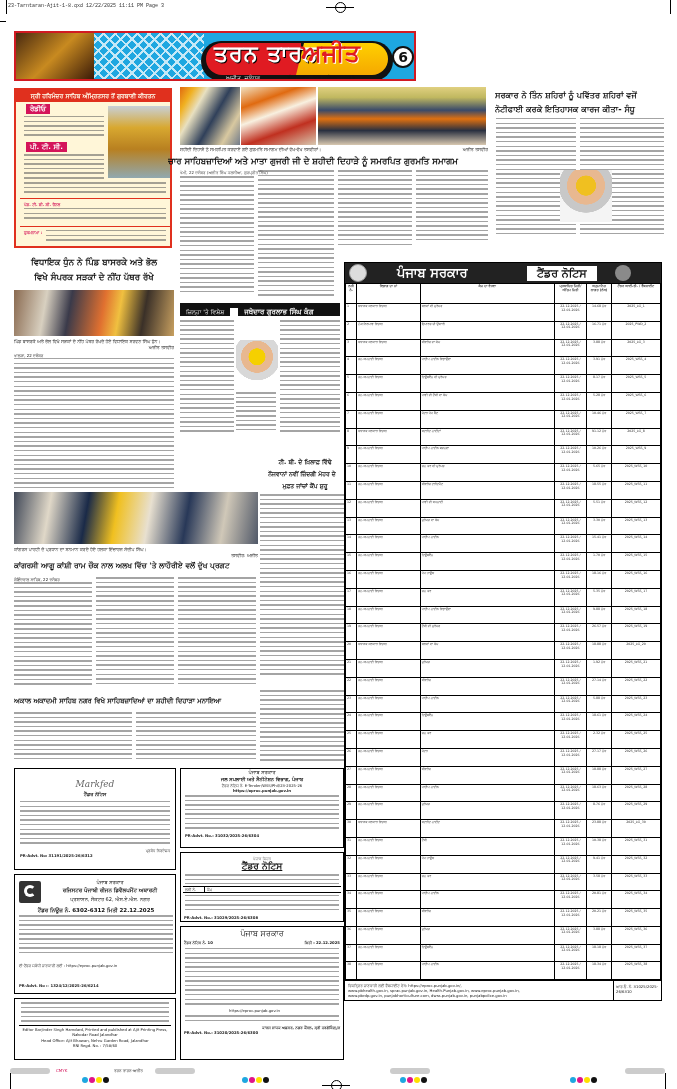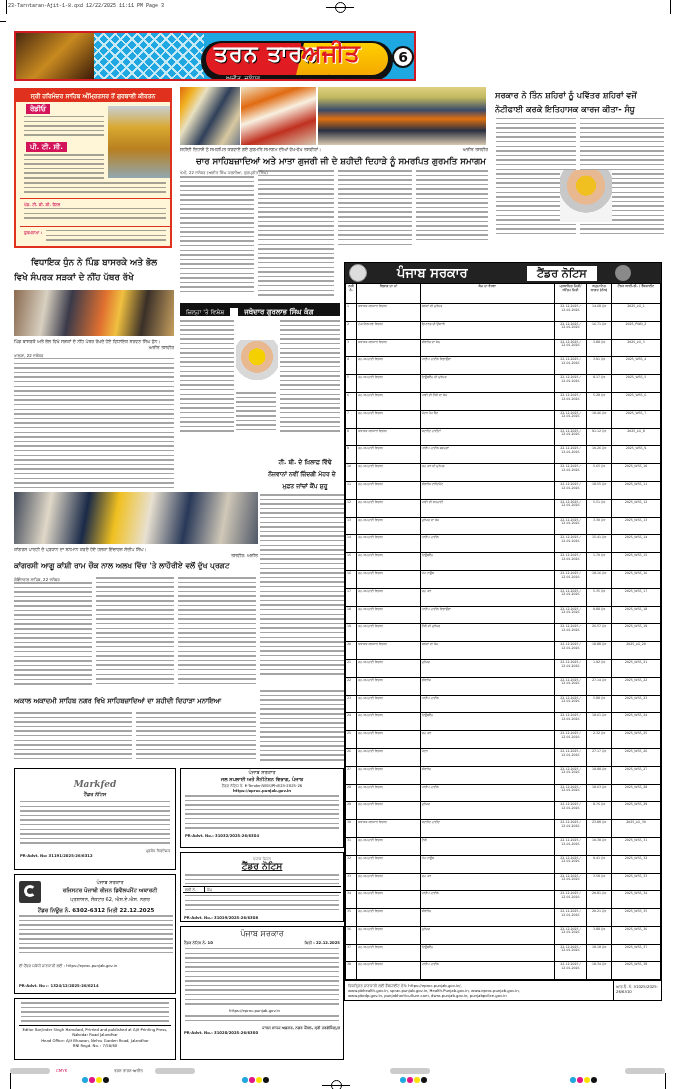--- a/index.html
+++ b/index.html
@@ -90,34 +90,34 @@
   <div class="abs" style="left:4px;top:136px;width:150px;height:1px;background:#e0301e"></div>
   <div class="abs" style="left:8px;top:140px;font-size:4px;color:#d4145a;font-weight:bold">ਹੁਕਮਨਾਮਾ :</div>
   <div class="abs lines" style="left:30px;top:140px;width:120px;height:14px"></div>
 </div>
 
 <div class="abs photo p2" style="left:180px;top:87px;width:60px;height:58px"></div>
 <div class="abs photo p2" style="left:241px;top:87px;width:75px;height:58px;background:linear-gradient(160deg,#f0e0c0,#e06a10 25%,#f8f0e0 45%,#c03020 70%,#d8c8b0)"></div>
 <div class="abs photo p3" style="left:318px;top:87px;width:168px;height:58px;background:linear-gradient(180deg,#e0d080 0,#c0b860 18%,#3a4a6a 40%,#e07010 55%,#2a3040 75%,#d8c8b0)"></div>
 <div class="abs cap" style="left:180px;top:147px;width:250px">ਸ਼ਹੀਦੀ ਦਿਹਾੜੇ ਨੂੰ ਸਮਰਪਿਤ ਕਰਵਾਏ ਗਏ ਗੁਰਮਤਿ ਸਮਾਗਮ ਦੀਆਂ ਵੱਖ-ਵੱਖ ਤਸਵੀਰਾਂ।</div>
 <div class="abs cap" style="left:452px;top:147px;width:36px;text-align:right">ਅਜੀਤ ਤਸਵੀਰ</div>
-<div class="abs hl" style="left:196px;top:156px;width:308px;font-size:8.6px">ਚਾਰ ਸਾਹਿਬਜ਼ਾਦਿਆਂ ਅਤੇ ਮਾਤਾ ਗੁਜਰੀ ਜੀ ਦੇ ਸ਼ਹੀਦੀ ਦਿਹਾੜੇ ਨੂੰ ਸਮਰਪਿਤ ਗੁਰਮਤਿ ਸਮਾਗਮ</div>
+<div class="abs hl" style="left:168px;top:156px;width:308px;font-size:8.6px">ਚਾਰ ਸਾਹਿਬਜ਼ਾਦਿਆਂ ਅਤੇ ਮਾਤਾ ਗੁਜਰੀ ਜੀ ਦੇ ਸ਼ਹੀਦੀ ਦਿਹਾੜੇ ਨੂੰ ਸਮਰਪਿਤ ਗੁਰਮਤਿ ਸਮਾਗਮ</div>
 <div class="abs" style="left:180px;top:170px;font-size:4px;color:#333;white-space:nowrap">ਖੇਮੀ, 22 ਦਸੰਬਰ (ਅਜੀਤ ਸਿੰਘ ਕਲਸੀਆ, ਗੁਰਪ੍ਰੀਤ ਸਿੰਘ)</div>
 <div class="abs lines" style="left:180px;top:176px;width:74px;height:120px"></div>
 <div class="abs lines" style="left:258px;top:170px;width:76px;height:126px"></div>
 <div class="abs lines" style="left:338px;top:170px;width:74px;height:78px"></div>
 <div class="abs lines" style="left:416px;top:170px;width:72px;height:72px"></div>
 
 <div class="abs hl" style="left:495px;top:88px;width:172px;font-size:8.2px;white-space:normal;line-height:14px">ਸਰਕਾਰ ਨੇ ਤਿੰਨ ਸ਼ਹਿਰਾਂ ਨੂੰ ਪਵਿੱਤਰ ਸ਼ਹਿਰਾਂ ਵਜੋਂ ਨੋਟੀਫਾਈ ਕਰਕੇ ਇਤਿਹਾਸਕ ਕਾਰਜ ਕੀਤਾ- ਸੰਧੂ</div>
 <div class="abs lines" style="left:496px;top:118px;width:80px;height:118px"></div>
 <div class="abs lines" style="left:580px;top:118px;width:84px;height:118px"></div>
 <div class="abs photo" style="left:560px;top:170px;width:52px;height:52px;background:radial-gradient(circle at 50% 30%,#f0c020 0 22%,#e8b890 23% 42%,#c8c8c8 43% 60%,#f4f4f4 61%)"></div>
 
 <div class="abs hl" style="left:14px;top:257px;width:160px;font-size:8.6px;text-align:center">ਵਿਧਾਇਕ ਧੁੰਨ ਨੇ ਪਿੰਡ ਬਾਸਰਕੇ ਅਤੇ ਭੋਲ</div>
-<div class="abs hl" style="left:14px;top:272px;width:160px;font-size:8.6px;">ਵਿਖੇ ਸੰਪਰਕ ਸੜਕਾਂ ਦੇ ਨੀਂਹ ਪੱਥਰ ਰੱਖੇ</div>
+<div class="abs hl" style="left:14px;top:272px;width:160px;font-size:8.6px;text-align:center">ਵਿਖੇ ਸੰਪਰਕ ਸੜਕਾਂ ਦੇ ਨੀਂਹ ਪੱਥਰ ਰੱਖੇ</div>
 <div class="abs photo p3" style="left:14px;top:290px;width:160px;height:46px;background:linear-gradient(100deg,#8a6a50,#d8d0c0 20%,#3a3a4a 35%,#e07030 55%,#f0c040 65%,#3a3028 80%,#c8a060)"></div>
 <div class="abs cap" style="left:14px;top:339px;width:160px">ਪਿੰਡ ਬਾਸਰਕੇ ਅਤੇ ਭੋਲ ਵਿਖੇ ਸੜਕਾਂ ਦੇ ਨੀਂਹ ਪੱਥਰ ਰੱਖਦੇ ਹੋਏ ਵਿਧਾਇਕ ਸਰਵਣ ਸਿੰਘ ਧੁੰਨ।</div>
 <div class="abs cap" style="left:142px;top:345px;width:32px;text-align:right">ਅਜੀਤ ਤਸਵੀਰ</div>
 <div class="abs" style="left:14px;top:353px;font-size:4px;white-space:nowrap">ਖਾਲੜਾ, 22 ਦਸੰਬਰ</div>
 <div class="abs lines" style="left:14px;top:358px;width:160px;height:132px"></div>
 
 <div class="abs" style="left:180px;top:303px;width:160px;height:13px;background:#111;display:flex;align-items:flex-end">
   <span style="color:#fff;font-size:6px;padding:0 6px;border-right:8px solid #fff">ਜ਼ਿਲ੍ਹਾ 'ਤੇ ਵਿਸ਼ੇਸ਼</span>
   <span style="color:#fff;font-size:7px;font-weight:bold;padding-left:6px;white-space:nowrap">ਜਥੇਦਾਰ ਗੁਰਲਾਭ ਸਿੰਘ ਕੰਗ</span>
 </div>
@@ -140,21 +140,21 @@
 <div class="abs lines" style="left:14px;top:582px;width:78px;height:104px"></div>
 <div class="abs lines" style="left:96px;top:577px;width:78px;height:109px"></div>
 <div class="abs lines" style="left:178px;top:577px;width:78px;height:109px"></div>
 
 <div class="abs hl" style="left:14px;top:697px;width:244px;font-size:6.8px">ਅਕਾਲ ਅਕਾਦਮੀ ਸਾਹਿਬ ਨਗਰ ਵਿਖੇ ਸਾਹਿਬਜ਼ਾਦਿਆਂ ਦਾ ਸ਼ਹੀਦੀ ਦਿਹਾੜਾ ਮਨਾਇਆ</div>
 <div class="abs lines" style="left:14px;top:712px;width:118px;height:50px"></div>
 <div class="abs lines" style="left:136px;top:712px;width:120px;height:50px"></div>
 <div class="abs lines" style="left:260px;top:690px;width:84px;height:72px"></div>
 
 <div class="abs ad" style="left:14px;top:768px;width:162px;height:102px">
-  <div style="text-align:center;font-size:9px;font-style:italic;font-weight:bold;color:#666;margin-top:10px;font-family:'DejaVu Serif',serif">Markfed</div>
+  <div style="text-align:center;font-size:9px;font-style:italic;font-weight:normal;color:#666;margin-top:10px;font-family:'DejaVu Serif',serif">Markfed</div>
   <div class="adt" style="margin-top:2px">ਟੈਂਡਰ ਨੋਟਿਸ</div>
   <div class="lines" style="margin:3px 5px;height:44px"></div>
   <div class="adtxt" style="text-align:right;padding-right:5px">ਪ੍ਰਬੰਧ ਨਿਰਦੇਸ਼ਕ</div>
   <div class="adtxt" style="padding-left:5px;font-weight:bold">PR-Advt. No: 31191/2025-26/6312</div>
 </div>
 
 <div class="abs ad" style="left:180px;top:768px;width:164px;height:80px">
   <div class="adt" style="font-weight:normal">ਪੰਜਾਬ ਸਰਕਾਰ</div>
   <div class="adt">ਜਲ ਸਪਲਾਈ ਅਤੇ ਸੈਨੀਟੇਸ਼ਨ ਵਿਭਾਗ, ਪੰਜਾਬ</div>
   <div class="adtxt" style="text-align:center">ਟੈਂਡਰ ਨੋਟਿਸ ਨੰ. E-Tender/WSS/Phil/23-2025-26</div>

